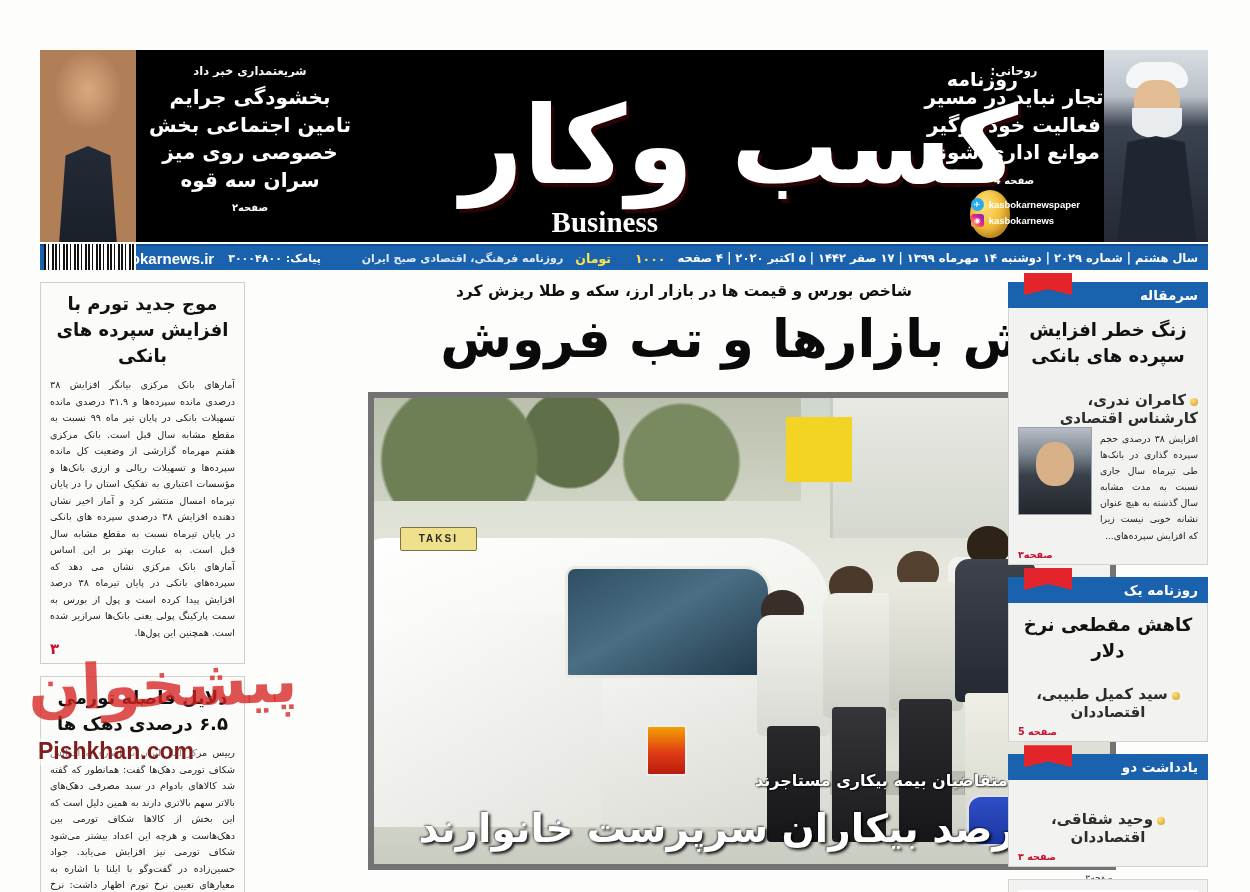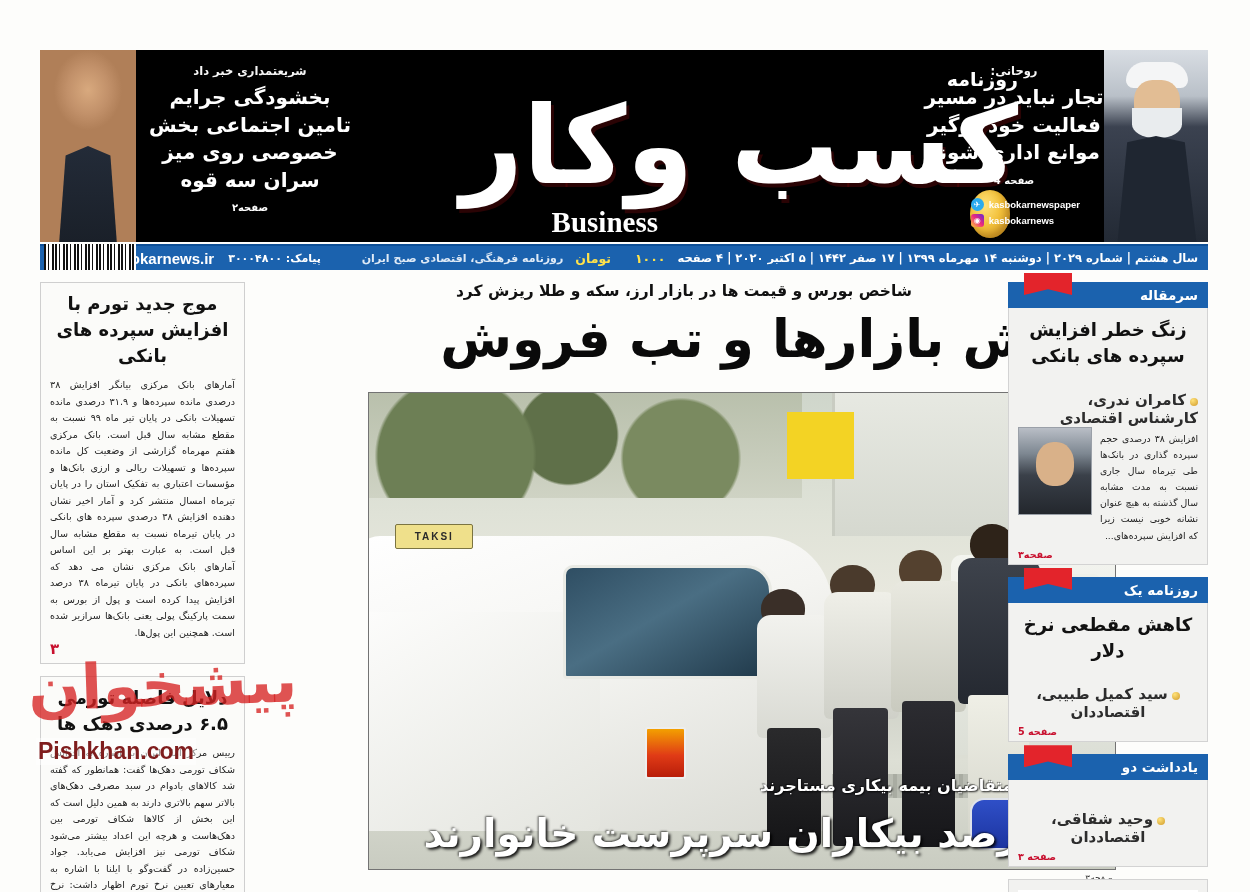--- a/index.html
+++ b/index.html
@@ -143,21 +143,21 @@
   .lbox-page { position:absolute; left:9px; bottom:5px; font-size:15px; font-weight:700; color:#c8102e; }
 
   
   .kicker { font-size:15.5px; font-weight:700; color:#111; text-align:center; direction:rtl; margin-bottom:8px; }
   .main-headline {
     font-size:52px; font-weight:700; color:#0a0a0a; 
     direction:rtl; line-height:1.22; margin-bottom:8px;
   }
   .main-page-ref { font-size:9px; color:#333; text-align:right; direction:rtl; margin:0 0 3px 0; padding-right:2px;}
 
-  .photo-frame { position:relative; border:1px solid #737373; width:748px; height:478px; overflow:hidden; background:#cfd3cf; }
+  .photo-frame { position:relative; border:6px solid #737373; width:748px; height:478px; overflow:hidden; background:#cfd3cf; }
   .photo-scene { position:absolute; inset:0; }
   .sky { position:absolute; left:0; top:0; width:100%; height:42%; background:linear-gradient(#cfd6cb 0%, #dfe2d7 60%, #e8e8de 100%); }
   .trees { position:absolute; left:0; top:0; width:58%; height:22%;
     background: radial-gradient(circle at 20% 60%, #6d7f55 0 22%, transparent 23%),
                 radial-gradient(circle at 46% 40%, #5f7049 0 20%, transparent 21%),
                 radial-gradient(circle at 72% 62%, #7a8a60 0 18%, transparent 19%),
                 linear-gradient(#b9c0ac,#cfd3c4);}
   .yellowsign { position:absolute; left:56%; top:4%; width:9%; height:14%; background:#f3d324; }
   .bldg { position:absolute; left:62%; top:0; width:38%; height:30%;
     background: linear-gradient(#e7e9e2, #d5d8cf); border-left:3px solid #c9ccc2; }

